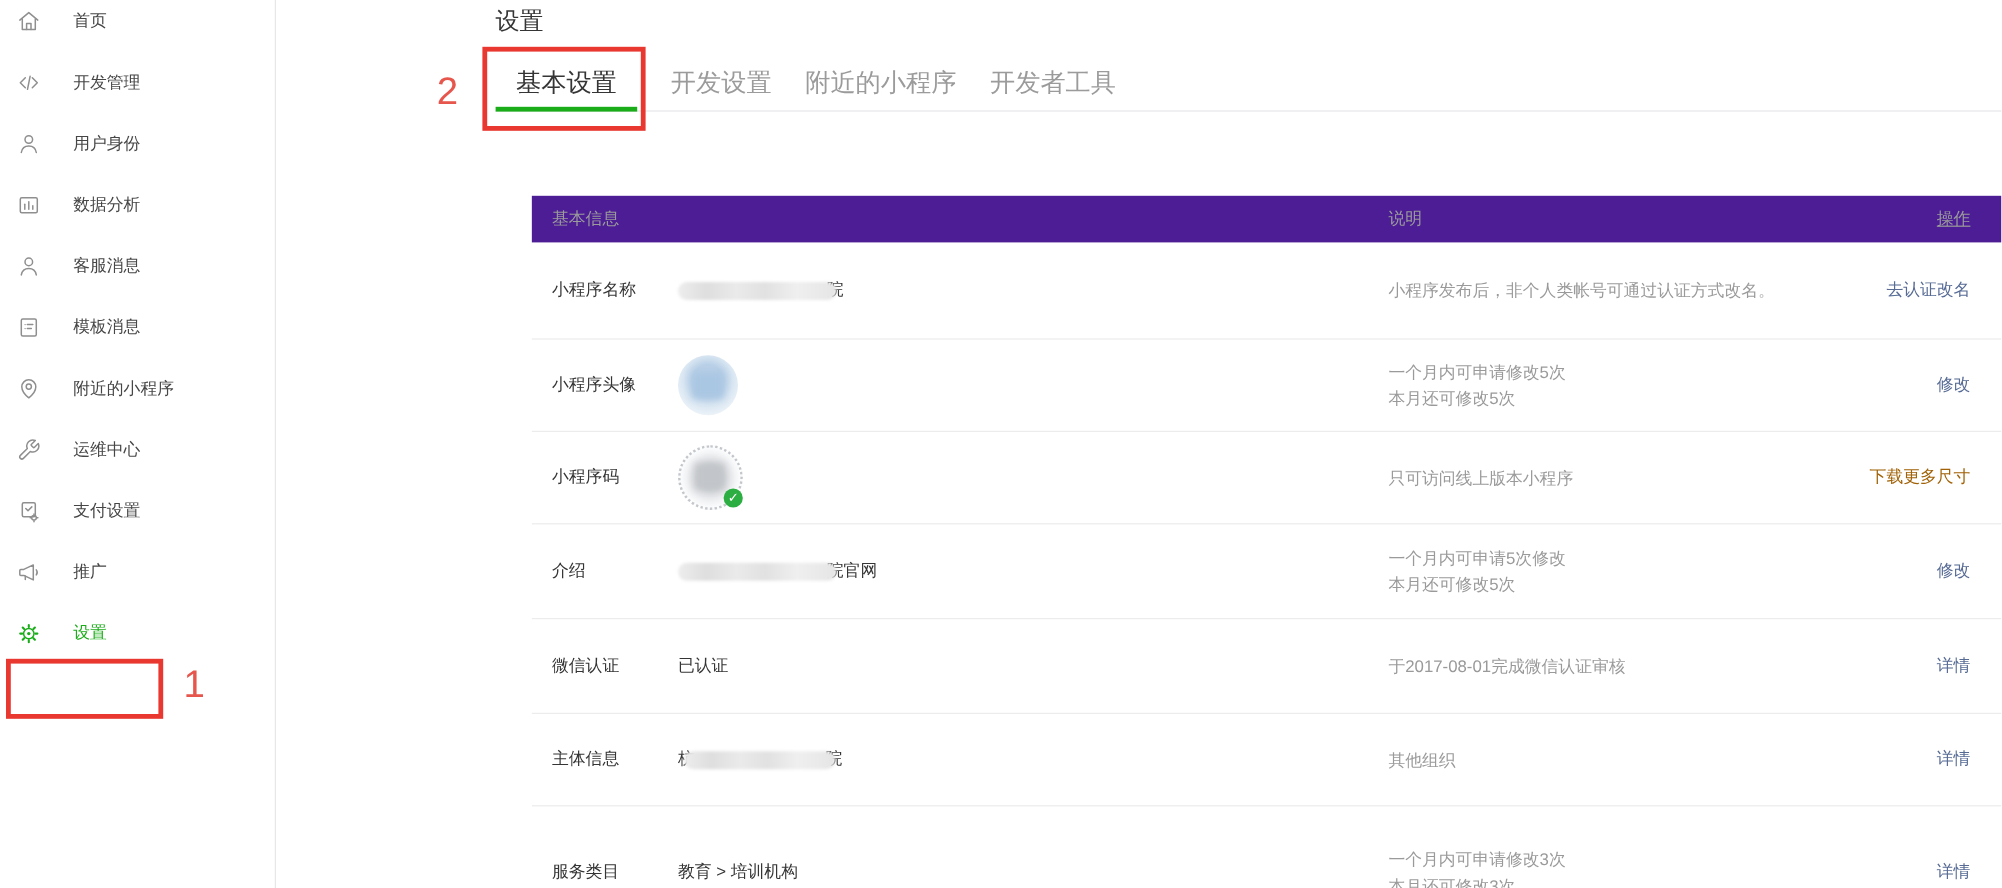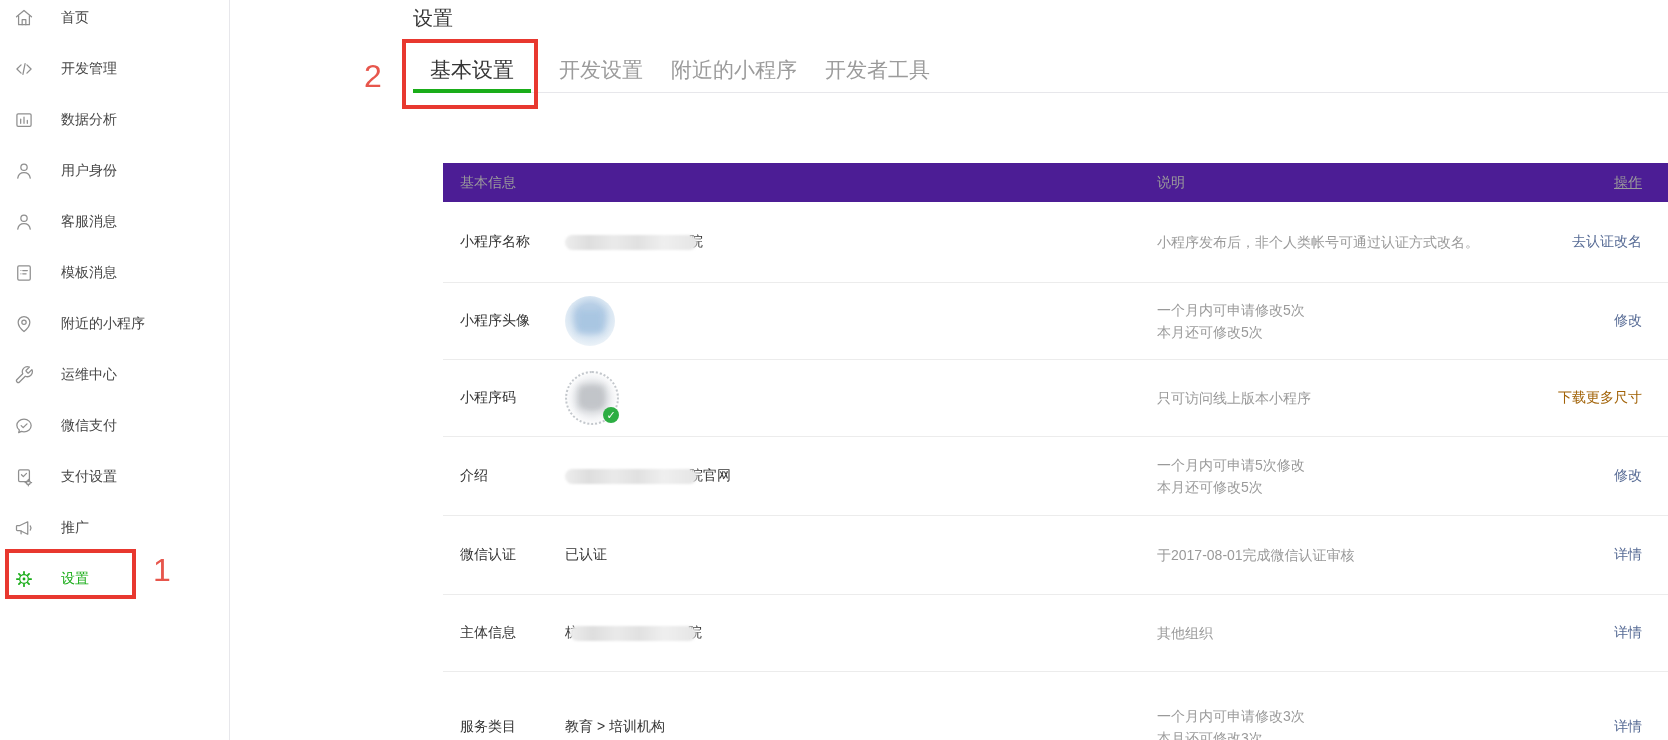--- a/index.html
+++ b/index.html
@@ -75,36 +75,36 @@
             <polyline points="8.5 7 3.5 12 8.5 17"></polyline>
             <polyline points="15.5 7 20.5 12 15.5 17"></polyline>
             <line x1="13.3" y1="5.5" x2="10.7" y2="18.5"></line>
           </svg>
         </span>
         <span class="lbl">开发管理</span>
       </li>
       <li class="side-item">
         <span class="icn">
           <svg viewBox="0 0 24 24">
+            <circle cx="12" cy="7.5" r="3.8"></circle>
+            <path d="M4.5 20.5c.7-4.2 3.6-6.5 7.5-6.5s6.8 2.3 7.5 6.5"></path>
+          </svg>
+        </span>
+        <span class="lbl">用户身份</span>
+      </li>
+      <li class="side-item">
+        <span class="icn">
+          <svg viewBox="0 0 24 24">
             <rect x="3.5" y="4.5" width="17" height="15" rx="1.5"></rect>
             <line x1="8" y1="16" x2="8" y2="11"></line>
             <line x1="12" y1="16" x2="12" y2="8.5"></line>
             <line x1="16" y1="16" x2="16" y2="12.5"></line>
           </svg>
         </span>
         <span class="lbl">数据分析</span>
-      </li>
-      <li class="side-item">
-        <span class="icn">
-          <svg viewBox="0 0 24 24">
-            <circle cx="12" cy="7.5" r="3.8"></circle>
-            <path d="M4.5 20.5c.7-4.2 3.6-6.5 7.5-6.5s6.8 2.3 7.5 6.5"></path>
-          </svg>
-        </span>
-        <span class="lbl">用户身份</span>
       </li>
       <li class="side-item">
         <span class="icn">
           <svg viewBox="0 0 24 24">
             <circle cx="12" cy="7.5" r="3.8"></circle>
             <path d="M4.5 20.5c.7-4.2 3.6-6.5 7.5-6.5s6.8 2.3 7.5 6.5"></path>
           </svg>
         </span>
         <span class="lbl">客服消息</span>
       </li>
@@ -129,29 +129,20 @@
         </span>
         <span class="lbl">附近的小程序</span>
       </li>
       <li class="side-item">
         <span class="icn">
           <svg viewBox="0 0 24 24">
             <path d="M14.7 6.3a1 1 0 0 0 0 1.4l1.6 1.6a1 1 0 0 0 1.4 0l3.77-3.77a6 6 0 0 1-7.94 7.94l-6.91 6.91a2.12 2.12 0 0 1-3-3l6.91-6.91a6 6 0 0 1 7.94-7.94l-3.76 3.76z"></path>
           </svg>
         </span>
         <span class="lbl">运维中心</span>
-      </li>
-      <li class="side-item">
-        <span class="icn">
-          <svg viewBox="0 0 24 24">
-            <path d="M12 3.8c-4.8 0-8.6 3.3-8.6 7.4 0 2.3 1.2 4.3 3 5.7L5.6 20l3.2-1.6c1 .3 2 .5 3.2.5 4.8 0 8.6-3.3 8.6-7.4S16.8 3.8 12 3.8z"></path>
-            <polyline points="8.6 11.6 11 14 15.6 9.4"></polyline>
-          </svg>
-        </span>
-        <span class="lbl">微信支付</span>
       </li>
       <li class="side-item">
         <span class="icn">
           <svg viewBox="0 0 24 24">
             <rect x="5.5" y="3.5" width="13" height="14" rx="1.5"></rect>
             <polyline points="9 9.3 11.2 11.5 15 7.7"></polyline>
             <circle cx="17.2" cy="18.6" r="2.3"></circle>
             <path d="M17.2 15.6v-.9M17.2 21.6v.9M14.2 18.6h-.9M20.2 18.6h.9"></path>
           </svg>
         </span>

